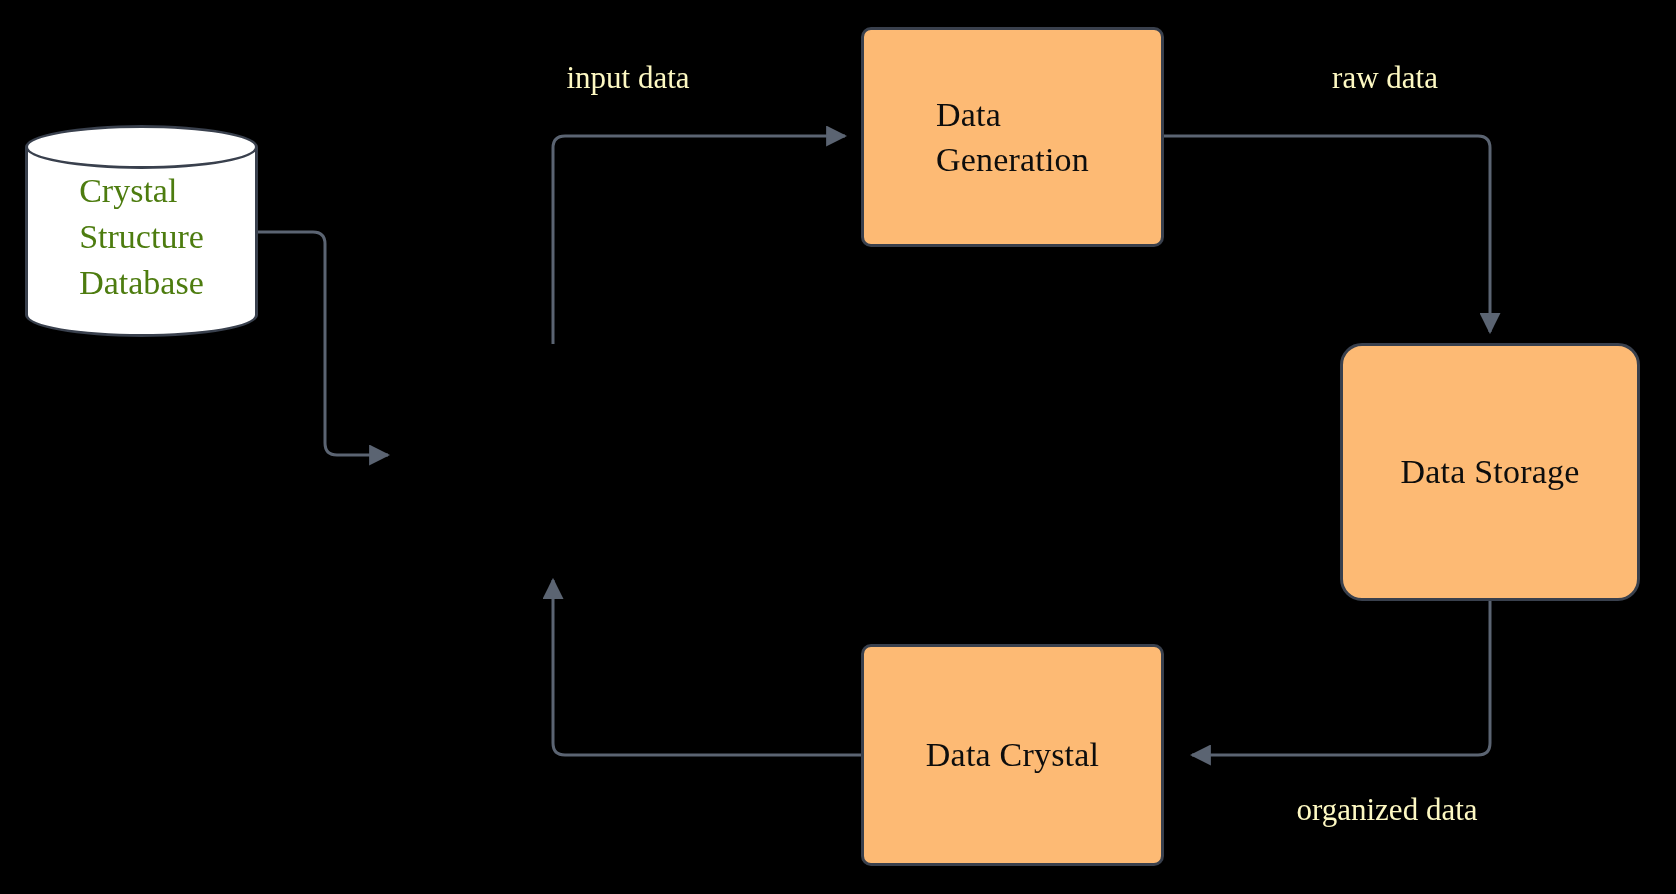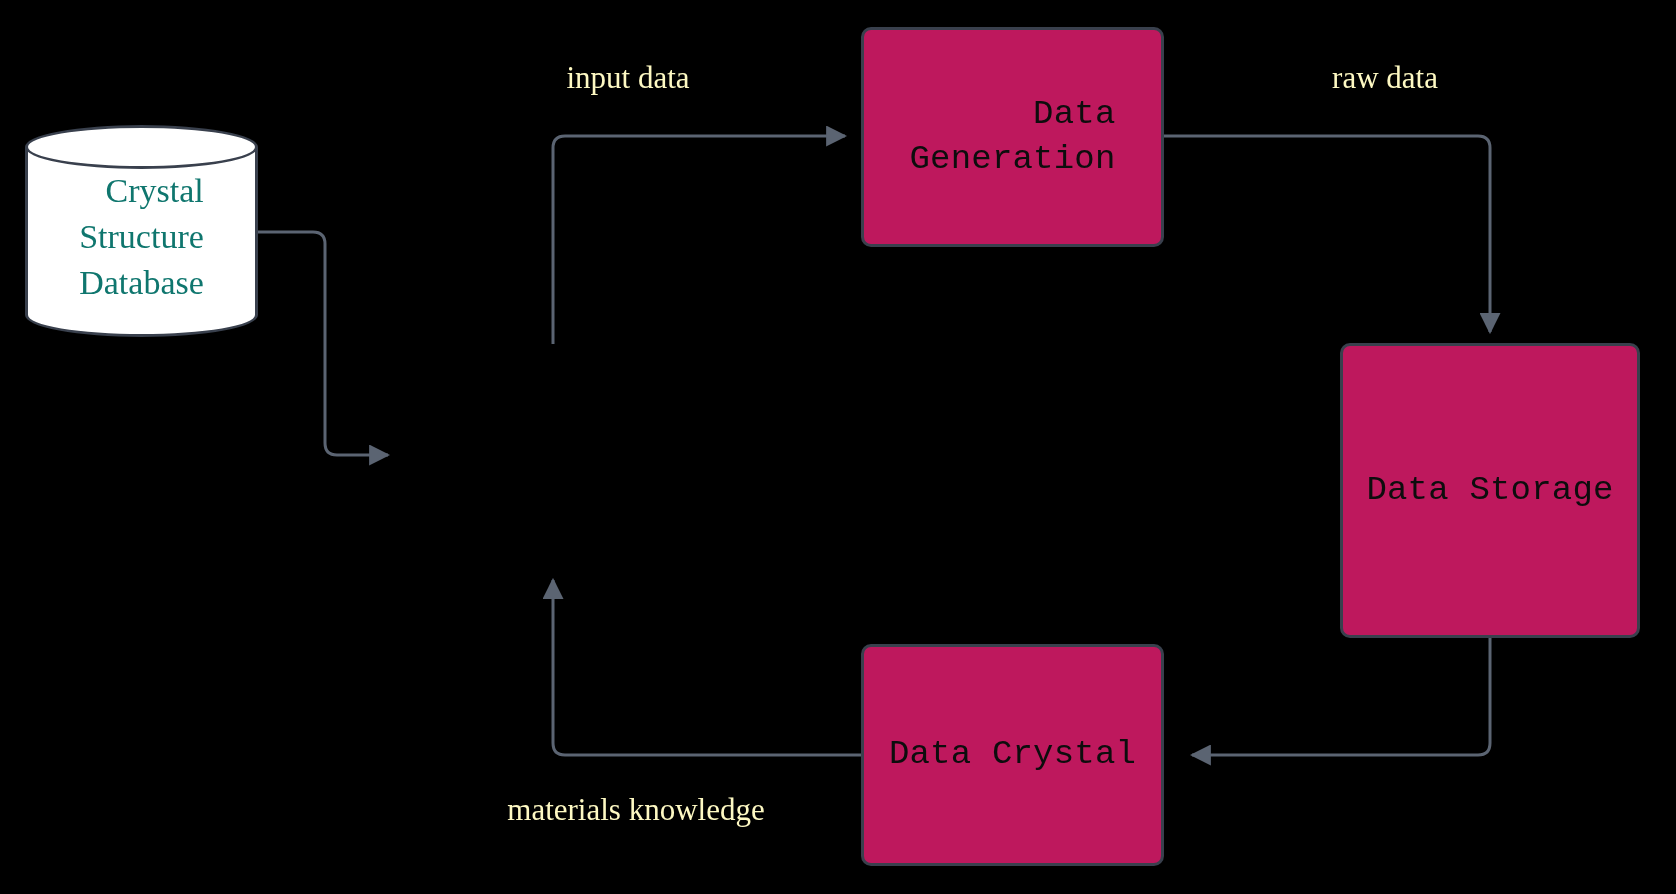--- a/index.html
+++ b/index.html
@@ -18,30 +18,30 @@
   svg#wires {
     position: absolute;
     left: 0;
     top: 0;
     width: 1676px;
     height: 894px;
     overflow: visible;
   }
   .node {
     position: absolute;
-    background: #be185d;
+    background: #fdba74;
     border: 3px solid #39404d;
     border-radius: 10px;
     box-sizing: border-box;
     display: flex;
     align-items: center;
     justify-content: center;
-    text-align: right;
+    text-align: left;
     color: #0d0d0d;
-    font-family: Liberation Mono, monospace;
+    font-family: Liberation Serif, serif;
     font-size: 34px;
     line-height: 1.33;
     letter-spacing: 0.2px;
   }
   .node-label { white-space: pre-line; }
 
   
   .db {
     position: absolute;
   }
@@ -73,22 +73,22 @@
     border-radius: 50%;
     box-sizing: border-box;
     clip-path: inset(50% -6px -6px -6px);
   }
   .db .db-text {
     position: absolute;
     left: 0; right: 0; top: 0; bottom: 0;
     display: flex;
     align-items: center;
     justify-content: center;
-    text-align: right;
-    color: #0f766e;
+    text-align: left;
+    color: #4d7c0f;
     font-family: "Liberation Serif", "DejaVu Serif", serif;
     font-size: 34px;
     line-height: 1.35;
     white-space: pre-line;
     padding-top: 12px;
     box-sizing: border-box;
   }
 
   .edge-label {
     position: absolute;
@@ -130,28 +130,28 @@
 Structure
 Database</div>
   </div>
 
 
   <div class="node" style="left:861px; top:27px; width:303px; height:220px;">
     <span class="node-label">Data
 Generation</span>
   </div>
 
-  <div class="node" style="left:1340px; top:343px; width:300px; height:295px;">
+  <div class="node" style="left:1340px; top:343px; width:300px; height:258px;border-radius:22px;">
     <span class="node-label">Data Storage</span>
   </div>
 
   <div class="node" style="left:861px; top:644px; width:303px; height:222px;">
     <span class="node-label">Data Crystal</span>
   </div>
 
   <div class="edge-label" style="left:628px; top:78px;">input data</div>
 
   <div class="edge-label" style="left:1385px; top:78px;">raw data</div>
 
+  <div class="edge-label" style="left:1387px; top:810px;">organized data</div>
 
-  <div class="edge-label" style="left:636px; top:810px;">materials knowledge</div>
 
 </div>
 
 </body></html>

